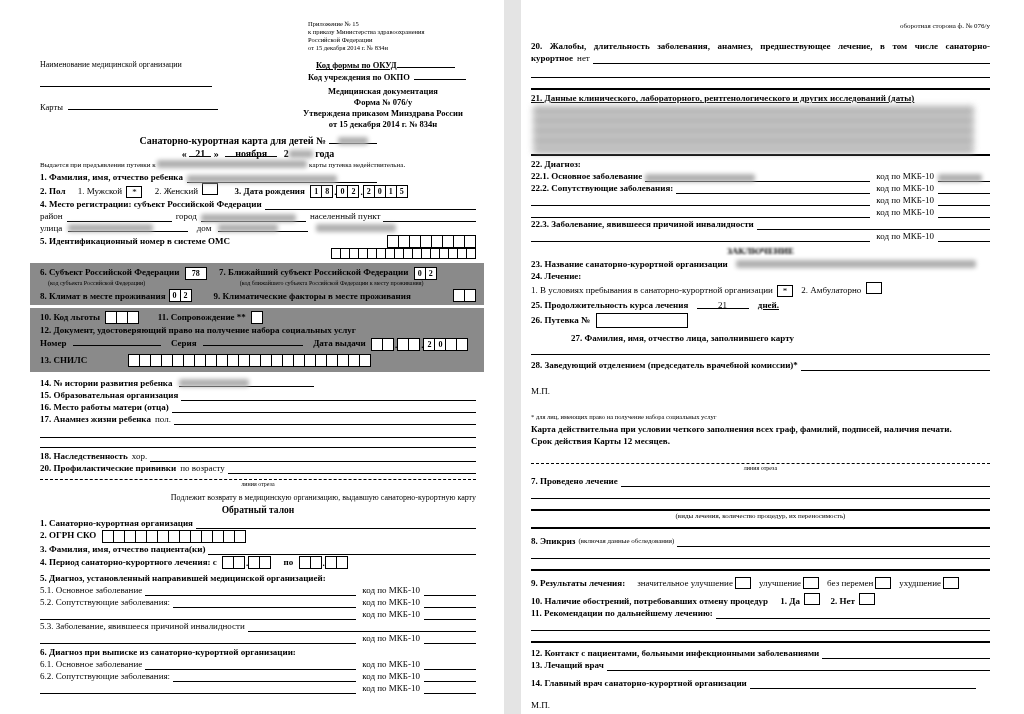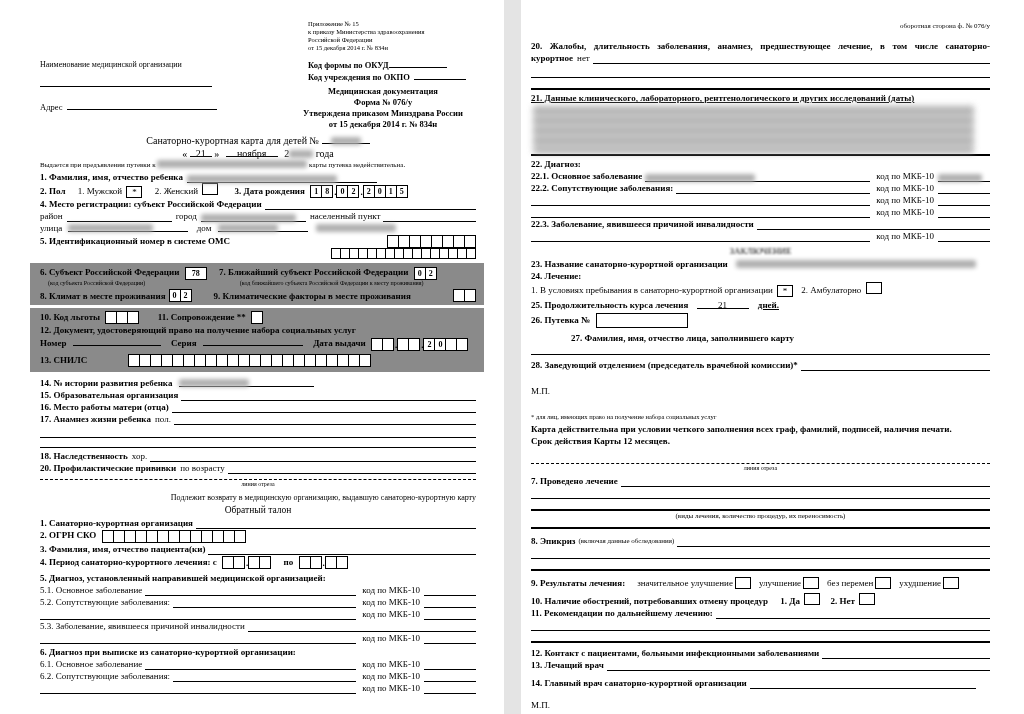--- a/index.html
+++ b/index.html
@@ -30,50 +30,50 @@
   .rx{display:inline-block;height:8px;border-radius:2px;background:var(--redact_gray,#b0b0b0);
       filter:blur(2px);vertical-align:-1px;}
   .rxblock{filter:blur(3px);border-radius:2px;opacity:.85;
       background:repeating-linear-gradient(180deg,#c4c4c4 0 4px,#8f8f8f 4px 8px,#d2d2d2 8px 10px);}
   .gray{background:var(--section_gray,#8a8a8a);}
   #grayA{margin:4px -8px 3px -10px;padding:3px 8px 3px 10px;}
   #grayB{margin:0 -8px 5px -10px;padding:3px 8px 5px 10px;}
   .note6{font-size:6px;line-height:7px;}
   .cut{border-top:1px dashed #000;margin-top:5px;}
   .cutlabel{text-align:center;font-size:6px;line-height:9px;}
-  .title{text-align:center;font-weight:normal;font-size:10px;line-height:13px;}
+  .title{text-align:center;font-weight:bold;font-size:10px;line-height:13px;}
   .mkb{margin-left:6px;white-space:nowrap;}
   .mkbu{width:52px;border-bottom:1px solid #000;height:9px;margin-left:4px;flex:none;}
   .hdrbox{position:relative;height:114px;font-size:8.5px;}
   .annex{font-size:6.5px;line-height:8px;}
   .meddoc{text-align:center;font-size:8.5px;line-height:11px;font-weight:bold;}
   .small7{font-size:7px;}
 </style>
 </head>
 <body>
 
 <div class="page" id="page-left">
 
   <div class="hdrbox">
     <div class="annex" style="position:absolute;left:268px;top:0;">
       <div>Приложение № 15</div>
       <div>к приказу Министерства здравоохранения</div>
       <div>Российской Федерации</div>
       <div>от 15 декабря 2014 г. № 834н</div>
     </div>
     <div style="position:absolute;left:0;top:40px;font-size:8px;">Наименование медицинской организации</div>
-    <div class="b" style="position:absolute;left:268px;top:38px;">
+    <div class="b" style="position:absolute;left:276px;top:38px;text-decoration:underline;">
       <span>Код формы по ОКУД</span><span class="u" style="width:58px;"></span>
     </div>
     <div class="b" style="position:absolute;left:268px;top:50px;">
       <span>Код учреждения по ОКПО</span><span class="u" style="width:52px;margin-left:4px;"></span>
     </div>
     <div style="position:absolute;left:0;top:66px;width:172px;border-bottom:1px solid #000;"></div>
     <div style="position:absolute;left:0;top:80px;">
-      <span>Адрес</span><span class="u" style="width:150px;margin-left:5px;"></span>
+      <span>Карты</span><span class="u" style="width:150px;margin-left:5px;"></span>
     </div>
     <div class="meddoc" style="position:absolute;left:248px;top:66px;width:190px;">
       <div>Медицинская документация</div>
       <div>Форма № 076/у</div>
       <div>Утверждена приказом Минздрава России</div>
       <div>от 15 декабря 2014 г. № 834н</div>
     </div>
   </div>
 
   <div class="title">

